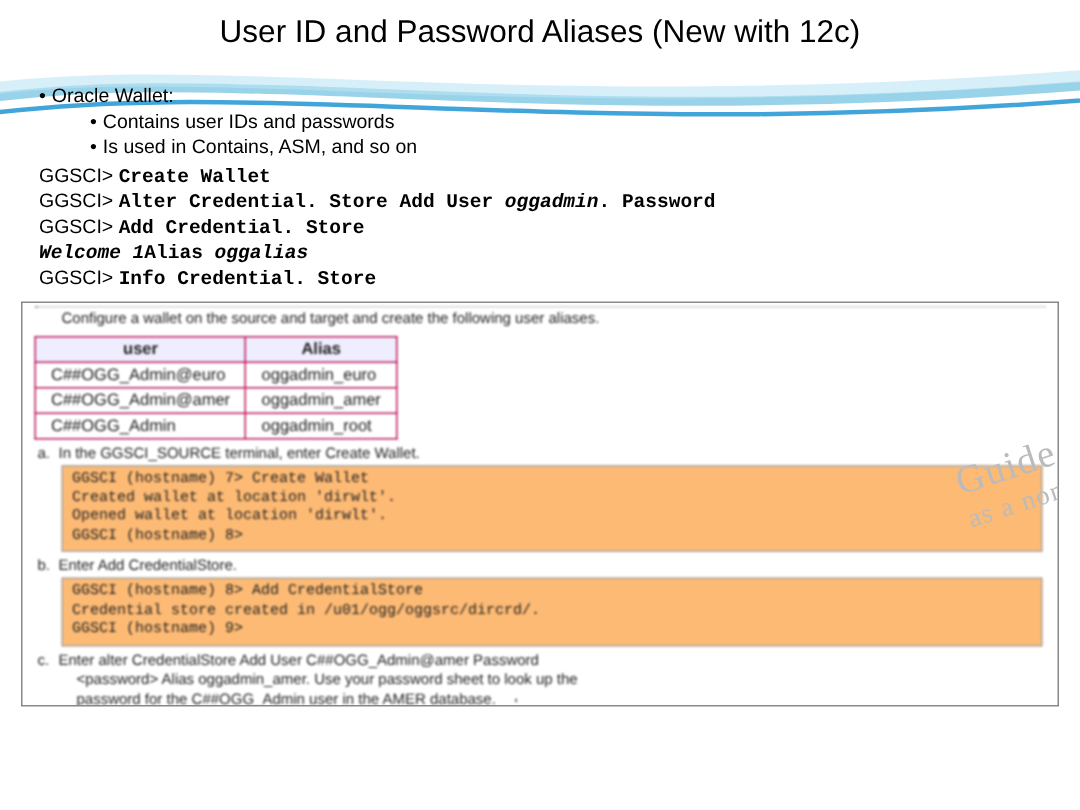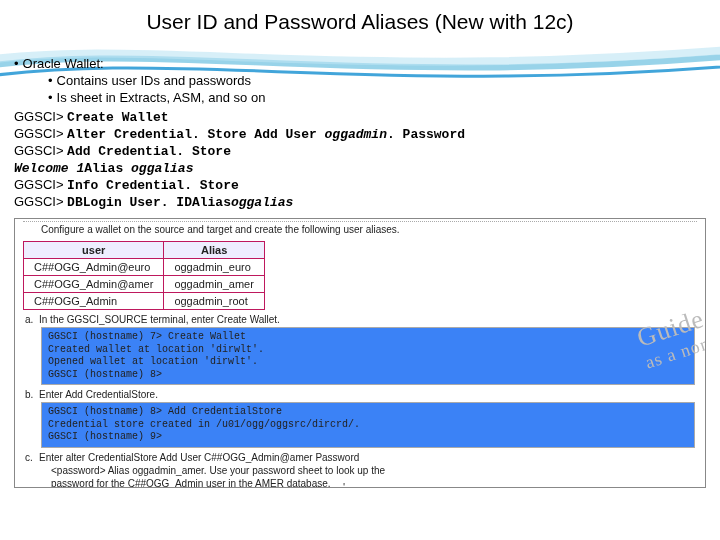--- a/index.html
+++ b/index.html
@@ -11,21 +11,21 @@
     font-size:13px;
   }
   .swoosh{
     position:absolute;left:-40px;top:30px;width:840px;height:70px;
     pointer-events:none;z-index:0;
   }
   .title{
     text-align:center;font-size:21px;padding:10px 0 20px;
     font-family:Arial,sans-serif;position:relative;z-index:1;
   }
-  .content{padding:0 8px;position:relative;z-index:1}
+  .content{padding:0 20px;position:relative;z-index:1}
   .bullet-l1{padding-left:6px;margin:2px 0}
   .bullet-l2{padding-left:40px;margin:2px 0}
   .dot{color:#000;margin-right:4px}
   .cmds{margin-top:4px}
   .cmd-line{padding-left:6px;margin:1px 0;font-family:Arial,sans-serif}
   .mono{font-family:"Courier New",monospace;font-weight:bold}
   .ital{font-style:italic}
   .shotwrap{
     margin:8px 14px 0;border:1px solid #888;background:#fff;
     height:268px;overflow:hidden;position:relative;
@@ -33,21 +33,21 @@
   .blur{filter:blur(0.6px);color:#222}
   .blur table{border-collapse:collapse;margin:6px 8px 4px}
   .blur th,.blur td{
     border:1px solid #be185d;padding:2px 10px;font-size:11px;
     font-family:Arial,sans-serif;font-weight:normal;text-align:left;
   }
   .blur th{background:#eef;font-weight:bold;text-align:center}
   .steps{font-size:10px;font-family:Arial,sans-serif;padding:0 10px}
   .steps .lbl{display:inline-block;width:14px}
   .codebox{
-    border:1px solid #aaa;background:#3b82f6;margin:2px 10px 4px 26px;
+    border:1px solid #aaa;background:#fdba74;margin:2px 10px 4px 26px;
     padding:3px 6px;font-family:"Courier New",monospace;font-size:10px;
     line-height:1.25;
   }
   .note{font-size:10px;padding-left:26px;margin:2px 0}
   .dotted{
     border:none;border-top:1px dotted #aaa;margin:2px 8px;
   }
   .wm{
     position:absolute;right:-30px;top:90px;transform:rotate(-18deg);
     font-size:26px;color:#bbb;font-family:Georgia,serif;
@@ -62,29 +62,28 @@
   <path d="M0,40 C200,5 400,65 840,20" stroke="#7ec8e3" stroke-width="6" fill="none" opacity="0.8"></path>
   <path d="M0,50 C220,15 420,72 840,30" stroke="#2e9bd6" stroke-width="3" fill="none" opacity="0.9"></path>
   <path d="M0,34 C180,2 380,58 840,14" stroke="#bde4f4" stroke-width="8" fill="none" opacity="0.6"></path>
 </svg>
 
 <div class="title">User ID and Password Aliases (New with 12c)</div>
 
 <div class="content">
   <div class="bullet-l1"><span class="dot">•</span><span>Oracle Wallet:</span></div>
   <div class="bullet-l2"><span class="dot">•</span><span>Contains user IDs and passwords</span></div>
-  <div class="bullet-l2"><span class="dot">•</span><span>Is sheet in Extracts, ASM, and so on</span></div>
+  <div class="bullet-l2"><span class="dot">•</span><span>Is used in Contains, ASM, and so on</span></div>
 
   <div class="cmds">
     <div class="cmd-line"><span>GGSCI&gt; </span><span class="mono">Create Wallet</span></div>
     <div class="cmd-line"><span>GGSCI&gt; </span><span class="mono">Alter Credential. Store Add User </span><span class="mono ital">oggadmin</span><span class="mono">. Password</span></div>
     <div class="cmd-line"><span>GGSCI&gt; </span><span class="mono">Add Credential. Store</span></div>
     <div class="cmd-line"><span class="mono ital">Welcome 1</span><span class="mono">Alias </span><span class="mono ital">oggalias</span></div>
     <div class="cmd-line"><span>GGSCI&gt; </span><span class="mono">Info Credential. Store</span></div>
-    <div class="cmd-line"><span>GGSCI&gt; </span><span class="mono">DBLogin User. IDAlias</span><span class="mono ital">oggalias</span></div>
   </div>
 </div>
 
 <div class="shotwrap">
   <div class="blur">
     <hr class="dotted">
     <div class="note">Configure a wallet on the source and target and create the following user aliases.</div>
     <table>
       <tbody>
           <tr>

